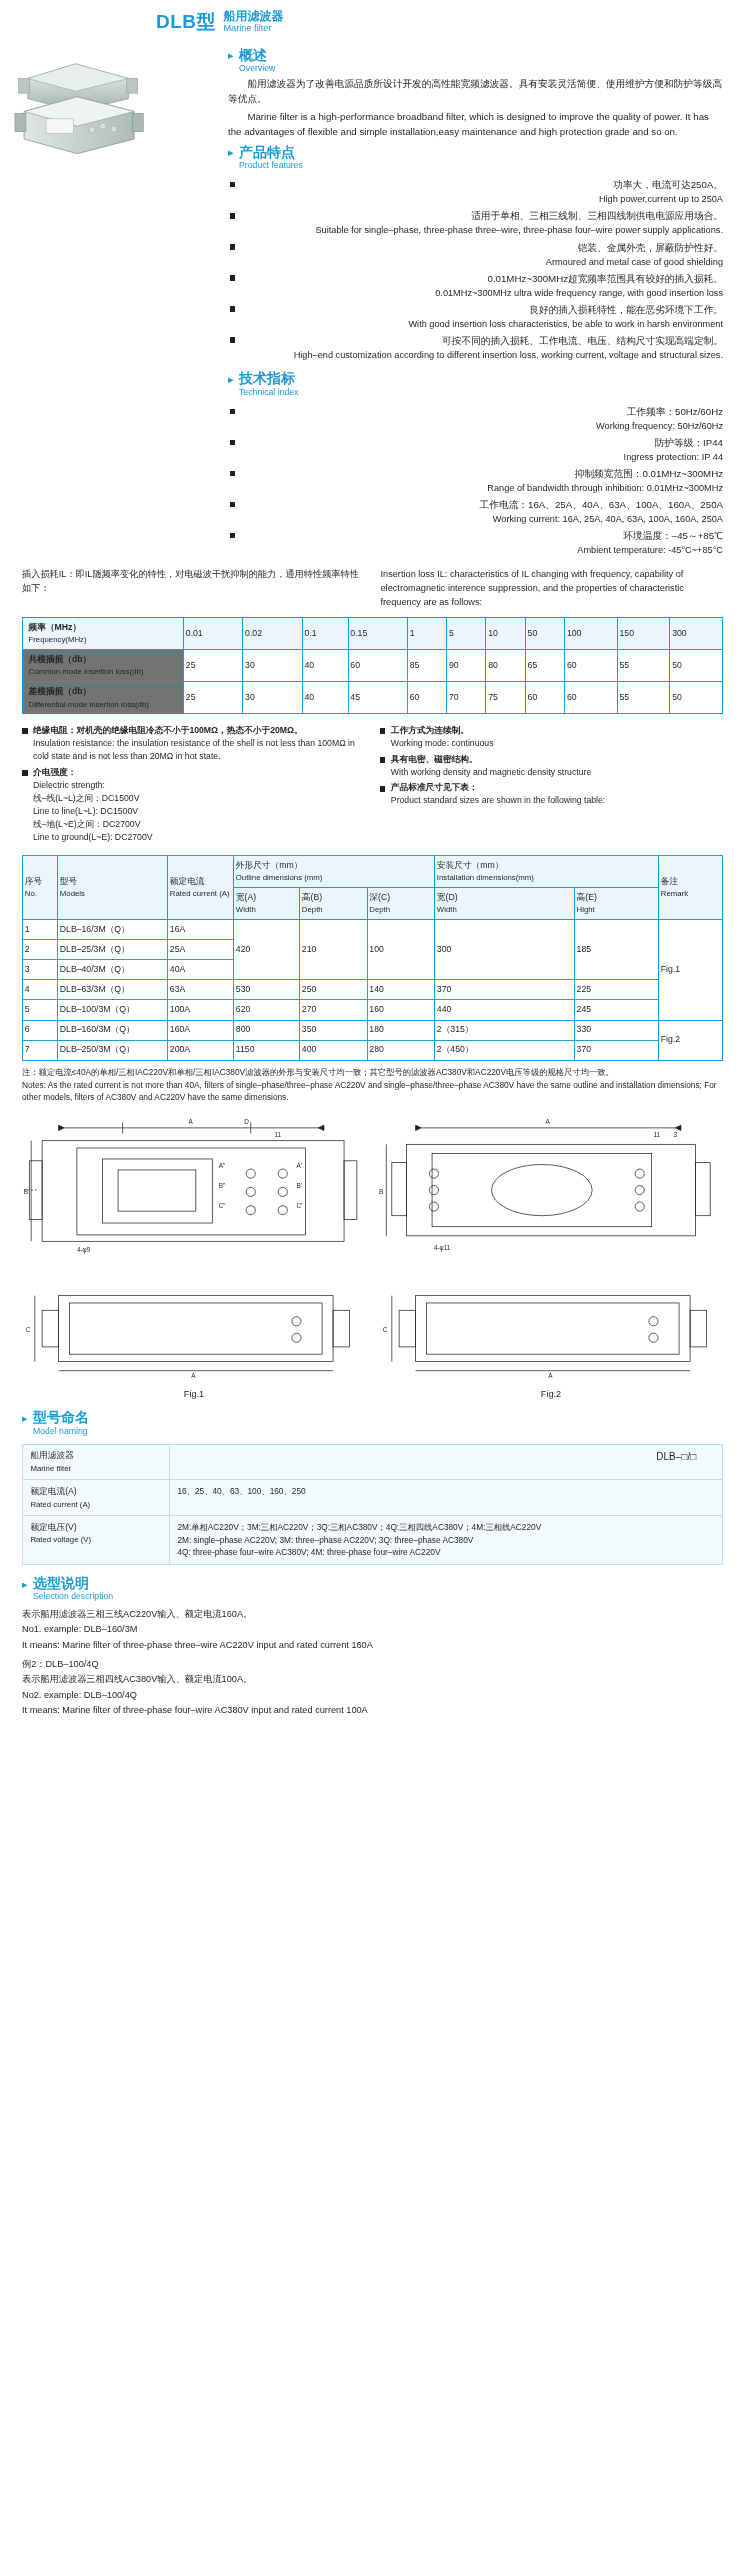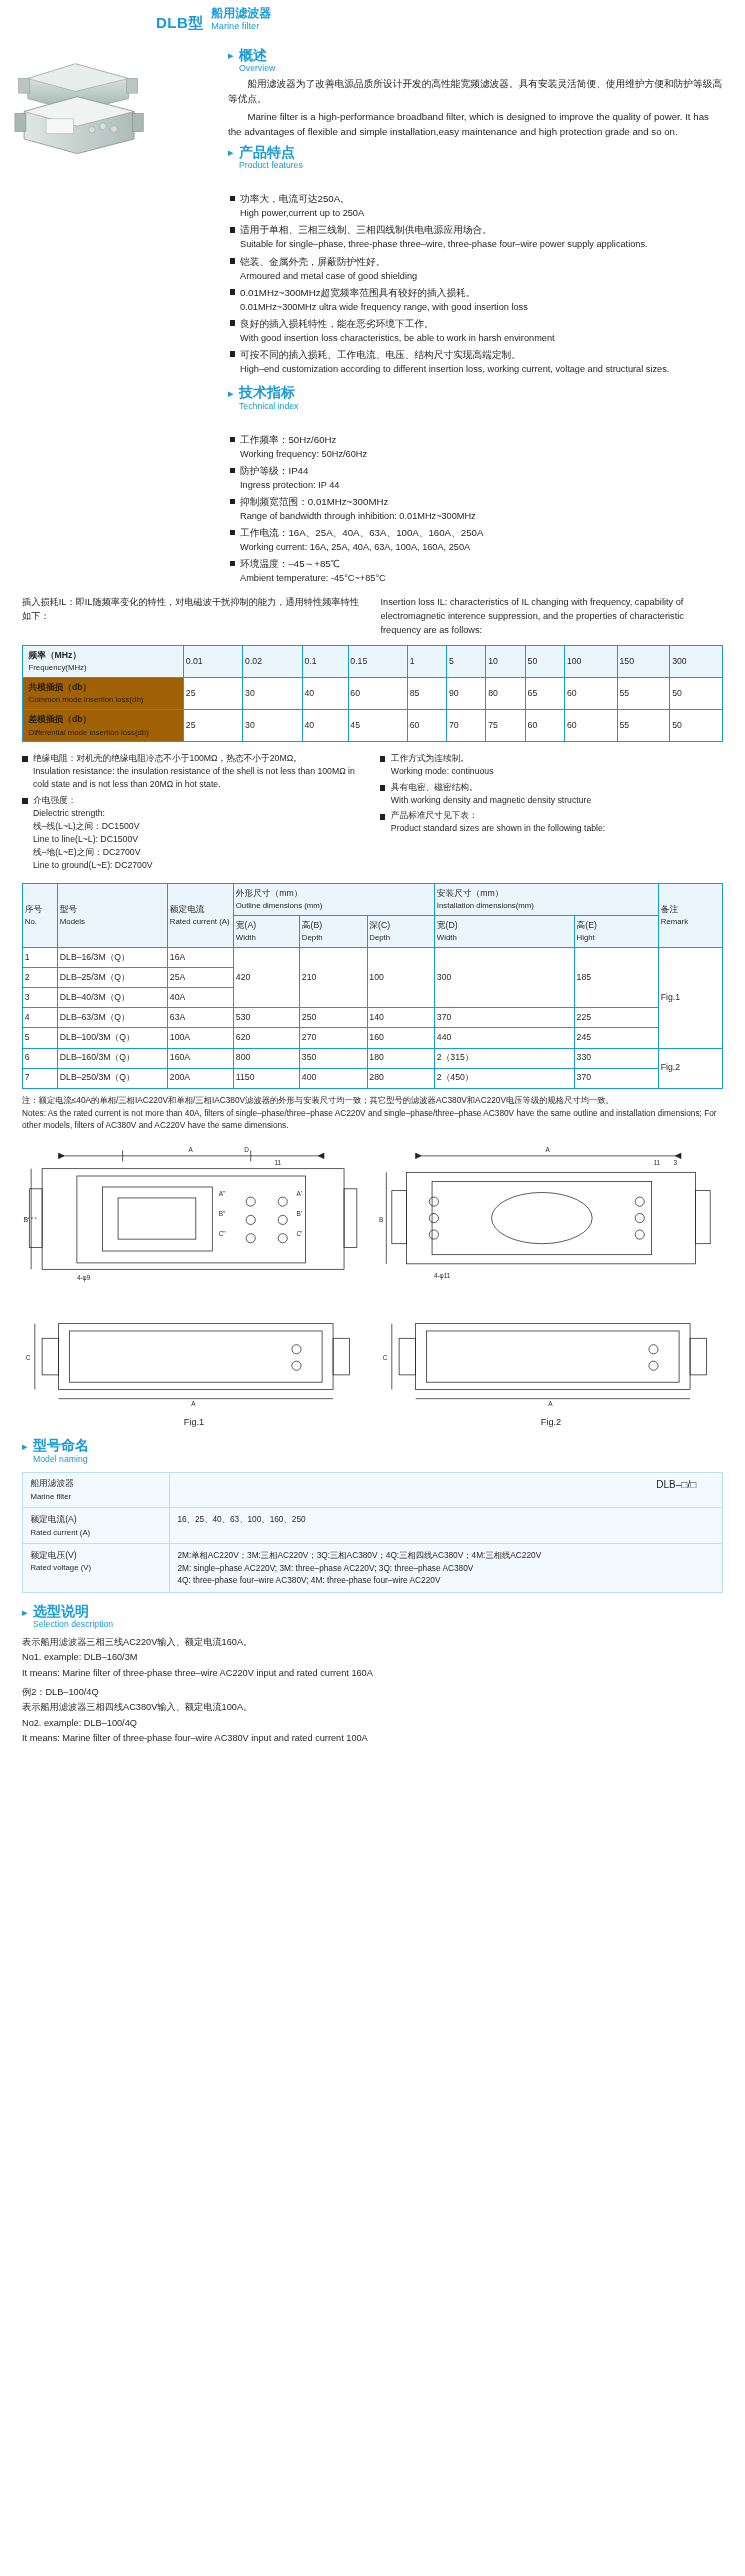--- a/index.html
+++ b/index.html
@@ -10,61 +10,61 @@
     font-family: "Liberation Sans", sans-serif;
     color: #231f20;
     font-size: 10px;
     line-height: 1.55;
   }
   .page { width: 745px; position: relative; padding: 0 0 28px 0; }
 
   
   .header { height: 42px; position: relative; }
   .title-wrap { position:absolute; left: 156px; top: 7.4px; display:flex; align-items:flex-end; gap:7.4px; }
-  .title-main { color:#1a9ad7; font-size: 15px; font-weight: bold; letter-spacing: 0.5px; }
+  .title-main { color:#1a9ad7; font-size: 19px; font-weight: bold; letter-spacing: 0.5px; }
   .title-cn { color:#1a9ad7; font-size: 12px; font-weight:bold; }
   .title-en { color:#1a9ad7; font-size: 9.2px; }
   .title-sub { display:flex; flex-direction:column; line-height:1.15; padding-bottom:2.8px; }
 
   
   .prod-img { position:absolute; left: 11px; top: 51px; width: 138px; height: 110px; }
 
   
   .sec { margin-left: 228px; margin-right: 22px; }
   .sec-head { display:flex; align-items:flex-start; gap:5.5px; margin-top: 5.5px; }
   .arrow { color:#1a9ad7; font-size:11px; line-height:1; padding-top:2.8px; }
   .sec-title-cn { color:#1a9ad7; font-size:14px; font-weight:bold; line-height:1.1; }
   .sec-title-en { color:#1a9ad7; font-size:8.7px; line-height:1.2; }
   .para { margin: 2.8px 0 0 0; text-indent: 2em; font-size: 9.7px; color:#231f20; }
   .para.en { text-indent: 2em; }
 
   
-  .blist { margin-top:21px; }
+  .blist { margin-top:7px;text-align:right; }
   .bitem { margin-bottom: 1.8px; }
   .bcn { position:relative; padding-left: 12px; font-size:9.7px; }
   .bcn:before { content:""; position:absolute; left:1.8px; top:4.6px; width:5.5px; height:5.5px; background:#231f20; }
   .ben { padding-left: 12px; font-size:9.2px; color:#231f20; }
 
   
   .twocol { display:flex; gap: 16px; margin: 9.2px 22px 0 22px; }
   .col { width: 50%; font-size: 9.2px; }
 
   
   .freqwrap { margin: 7.4px 22px 0 22px; }
   table.freq { border-collapse: collapse; width: 100%; background:#ffffff; }
   table.freq td, table.freq th { border: 0.9px solid #1a9ad7; font-size: 8.7px; text-align:left; padding: 2.8px 1.8px; font-weight: normal; }
-  table.freq .rowhead { text-align:left; padding-left:5.5px; width: 161px; background:#a16207; }
+  table.freq .rowhead { text-align:left; padding-left:5.5px; width: 161px; background:#737373; }
   table.freq tr:first-child td { background:#eaf6fc; }
   .cn-line { display:block;font-weight:bold; }
   .en-line { display:block; font-size: 7.8px; }
 
   
   .notes2 { display:flex; gap:14.7px; margin: 9.2px 22px 0 22px; }
   .notes2 .col { width:50%; font-size: 8.7px; line-height:1.5; }
-  .nb { position:relative; padding-left: 11px; font-weight:normal; }
+  .nb { position:relative; padding-left: 11px; font-weight:bold; }
   .nb:before { content:""; position:absolute; left:0; top:4.6px; width:5.5px; height:5.5px; background:#231f20; }
   .nsub { padding-left: 11px; font-weight: normal; }
 
   
   .specwrap { margin: 11px 22px 0 22px; }
   table.spec { border-collapse: collapse; width: 100%; }
   table.spec th, table.spec td { border: 0.9px solid #1a9ad7; font-size: 8.7px; text-align:left; padding: 2.8px 1.8px; font-weight:normal; }
   table.spec thead th { background:#eaf6fc; }
   .th-cn { display:block; }
   .th-en { display:block; font-size:7.8px; }

